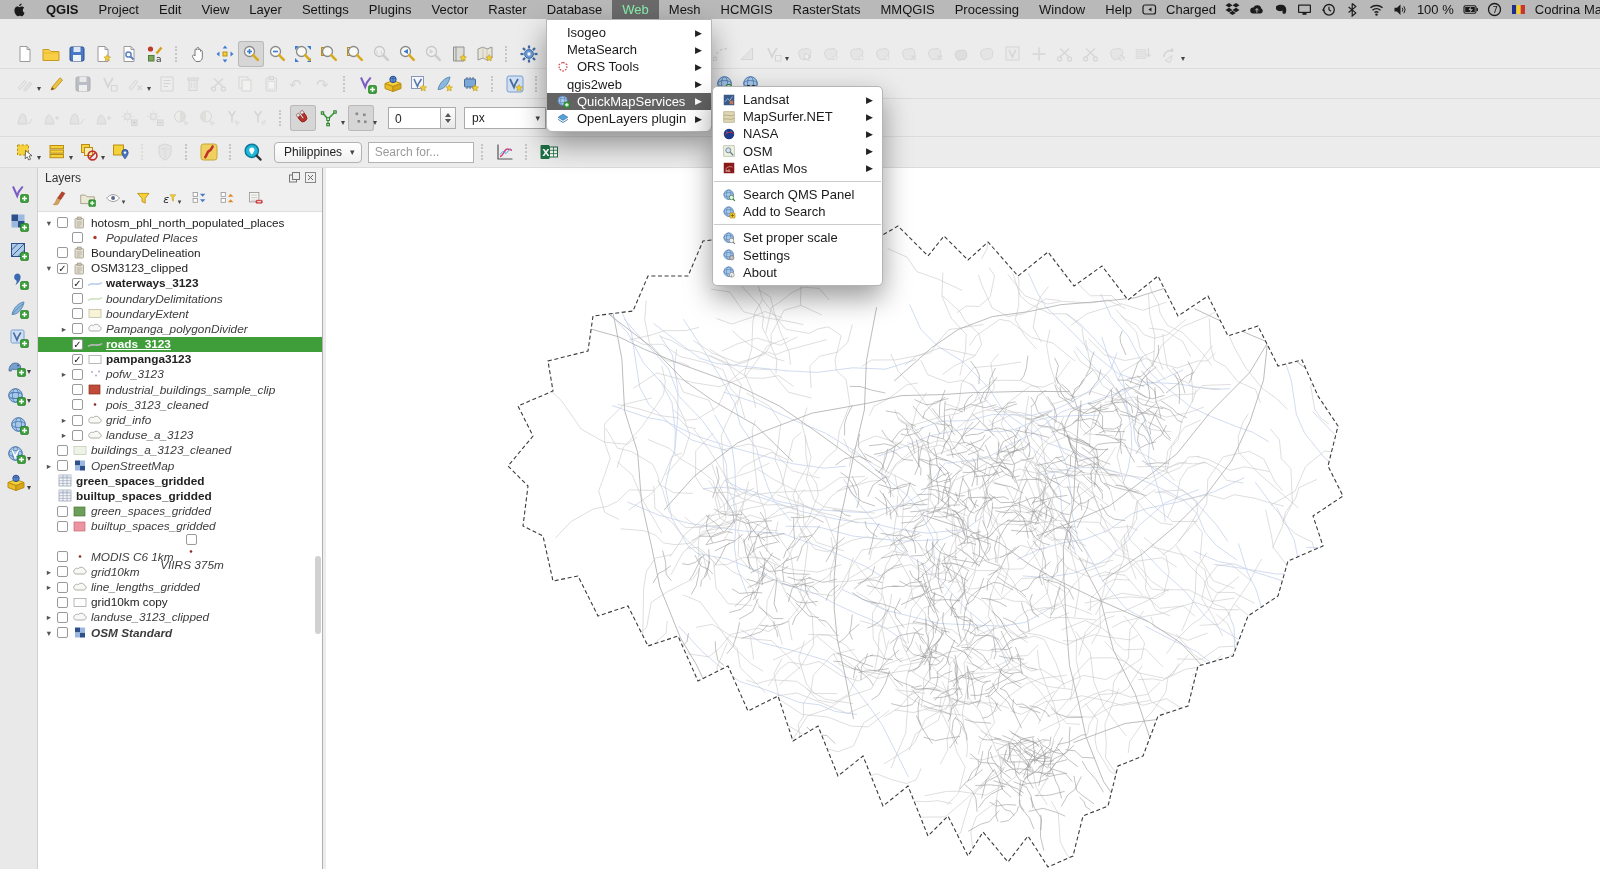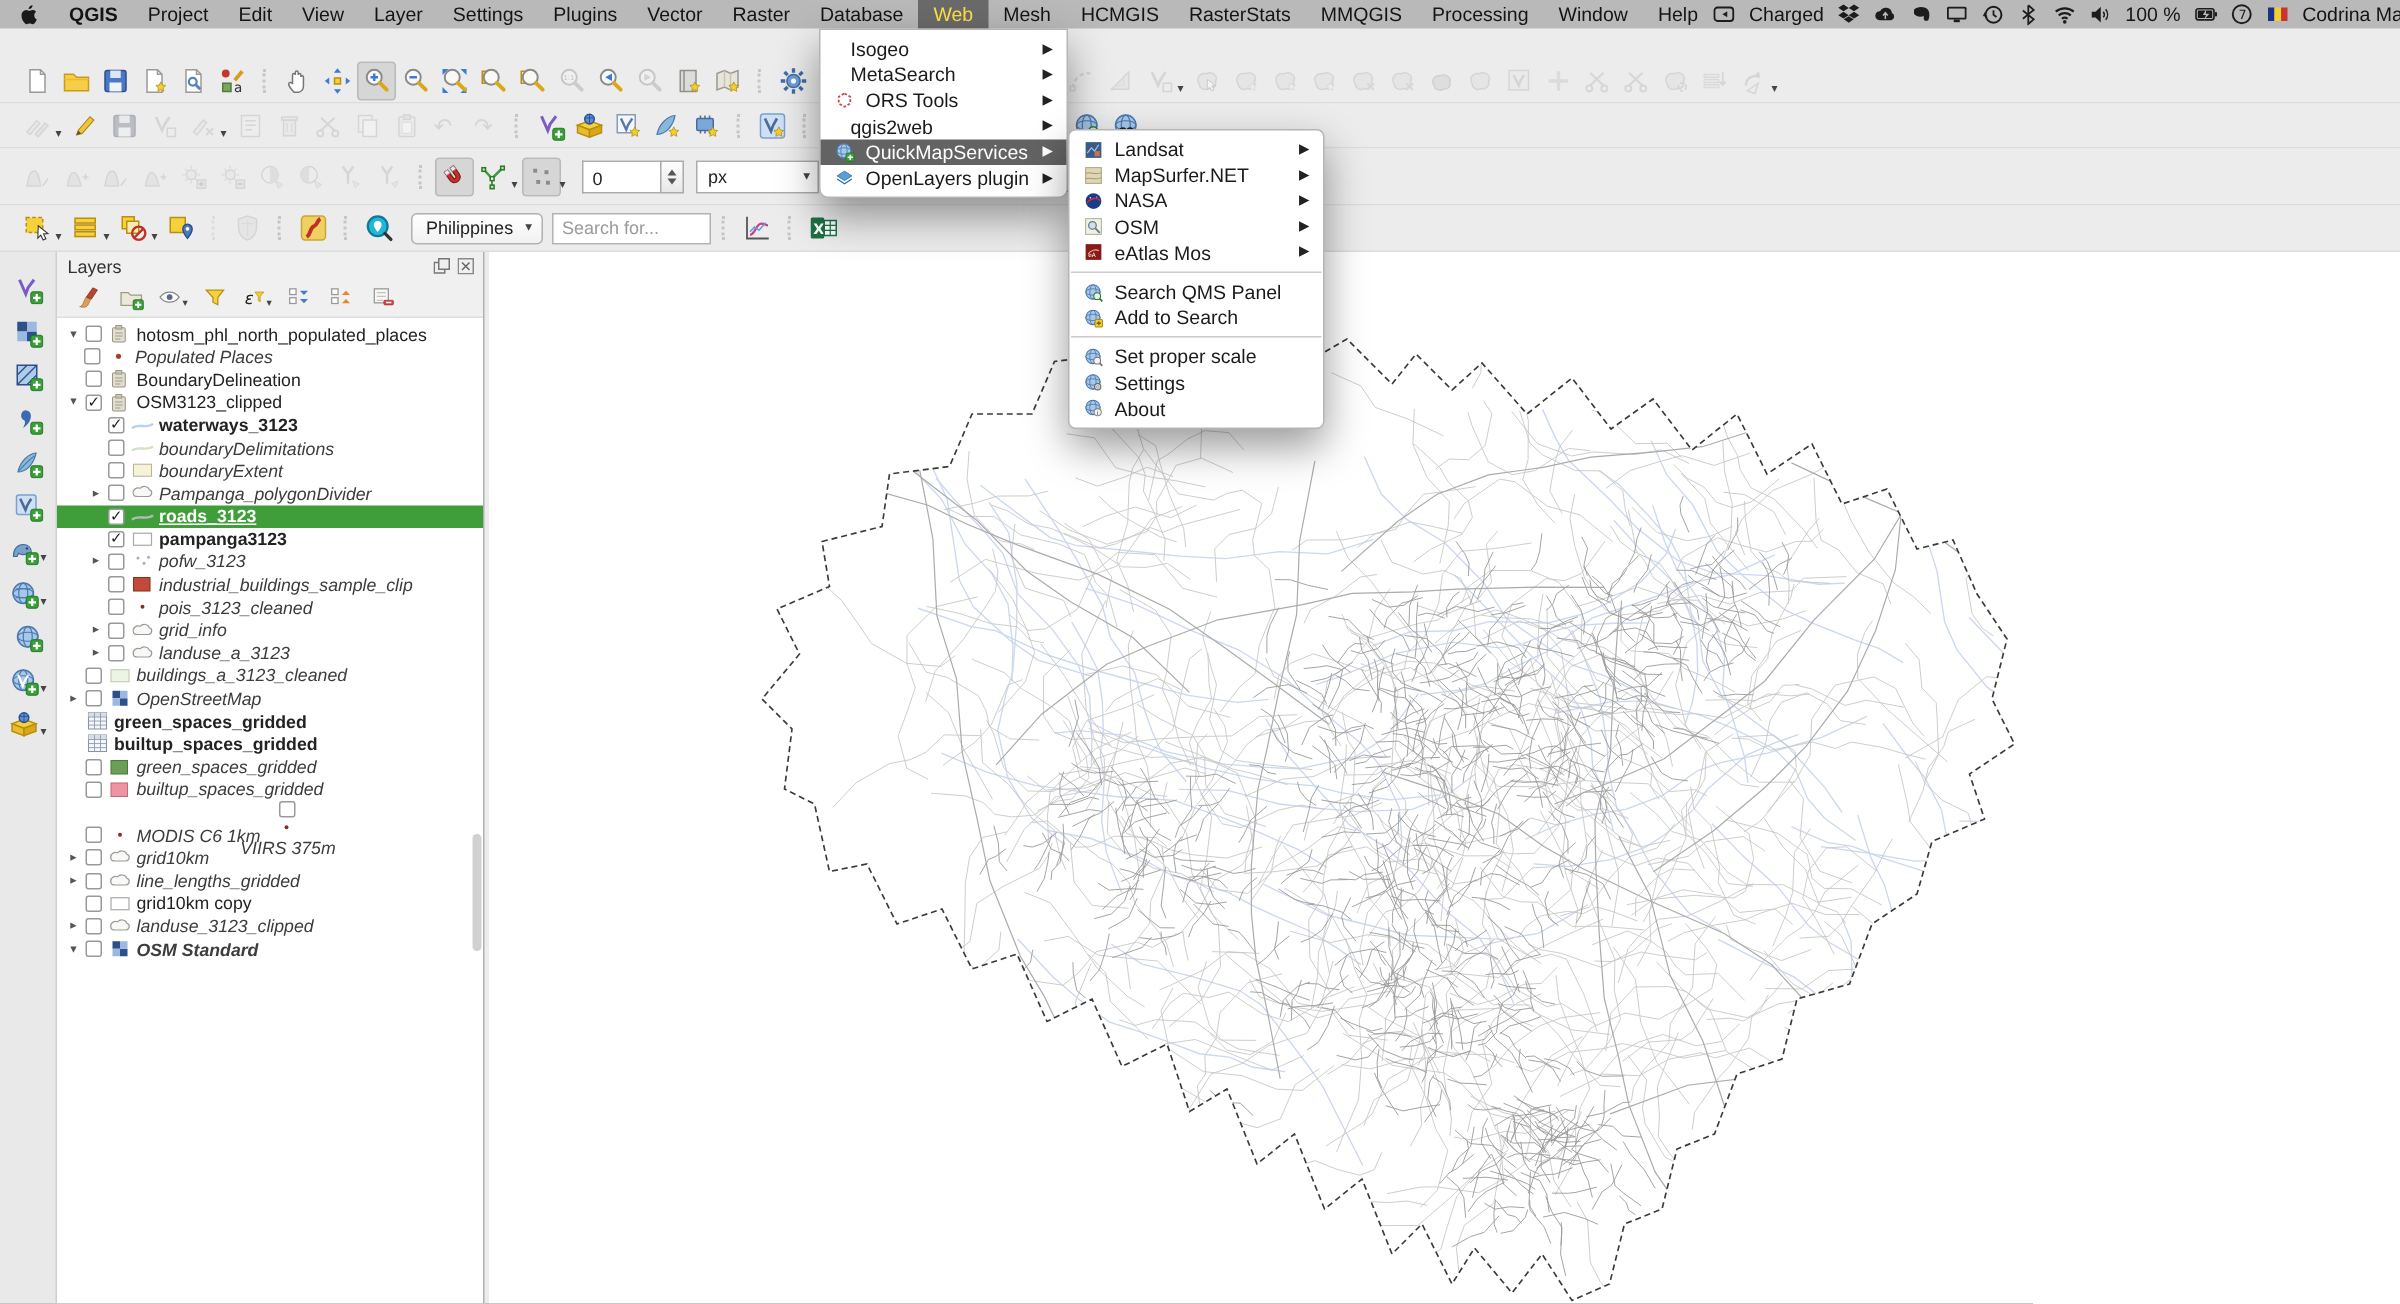--- a/index.html
+++ b/index.html
@@ -2,21 +2,21 @@
 <html><head>
 <meta charset="utf-8">
 <style>
   html,body{margin:0;padding:0;background:#9a9a9a;font-family:"Liberation Sans",sans-serif;}
   #root{position:relative;width:1600px;height:869px;background:#ececec;overflow:hidden;}
   
   .menubar{position:absolute;top:0;left:0;width:1600px;height:19px;background:#b9b9b9;display:flex;align-items:center;font-size:13px;color:#141414;z-index:80;}
   .apple{padding:0 10px 0 12px;display:flex;align-items:center;}
   .mb-item{padding:0 10px;height:19px;line-height:19px;white-space:nowrap;}
   .mb-item.bold{font-weight:bold;}
-  .mb-item.active{background:#6a6a6a;color:#fde047;}
+  .mb-item.active{background:#6a6a6a;color:#86efac;}
   .mb-right{margin-left:auto;display:flex;align-items:center;gap:9px;padding-right:12px;}
   .st-ico{display:flex;align-items:center;}
   .st-txt{font-size:13px;color:#141414;white-space:nowrap;}
   
   .titlebar{position:absolute;top:19px;left:0;width:1600px;height:20px;background:linear-gradient(#e7e7e7,#d3d3d3);border-bottom:1px solid #b8b8b8;z-index:5;}
   .titlebar .wtitle{display:block;text-align:center;font-size:12px;color:#5a5a5a;line-height:20px;}
   .tl{position:absolute;left:9px;top:4px;display:flex;gap:8px;}
   .tl span{width:12px;height:12px;border-radius:50%;background:#c9c9c9;border:1px solid #aeaeae;box-sizing:border-box;}
   
   .tbrow{position:absolute;left:0;width:1600px;background:#ececec;display:flex;align-items:center;padding-left:12px;border-bottom:1px solid #dcdcdc;box-sizing:border-box;z-index:4;}
@@ -969,21 +969,21 @@
           <span class="cb"></span>
           <span class="sym">
             <svg width="16" height="13" viewBox="0 0 16 13">
               <rect x="3" y="2.5" width="8.5" height="9.5" rx="1" fill="#e2ded2" stroke="#9a9480" stroke-width=".7"></rect>
               <rect x="5.2" y="1" width="4" height="2.4" fill="#c8c2b0" stroke="#9a9480" stroke-width=".6"></rect>
               <path d="M4.8 6h5M4.8 8h5M4.8 10h3.5" stroke="#9a9480" stroke-width=".6"></path>
             </svg>
           </span>
           <span class="tlbl">hotosm_phl_north_populated_places</span>
         </div>
-        <div class="trow" style="padding-left: 4px;">
+        <div class="trow" style="padding-left: 20px;">
           <span class="tarr glyph"></span>
           <span class="cb"></span>
           <span class="sym">
             <svg width="16" height="13" viewBox="0 0 16 13">
               <circle cx="8" cy="6.5" r="1.7" fill="#a83a2a"></circle>
             </svg>
           </span>
           <span class="tlbl i">Populated Places</span>
         </div>
         <div class="trow" style="padding-left: 5px;">

